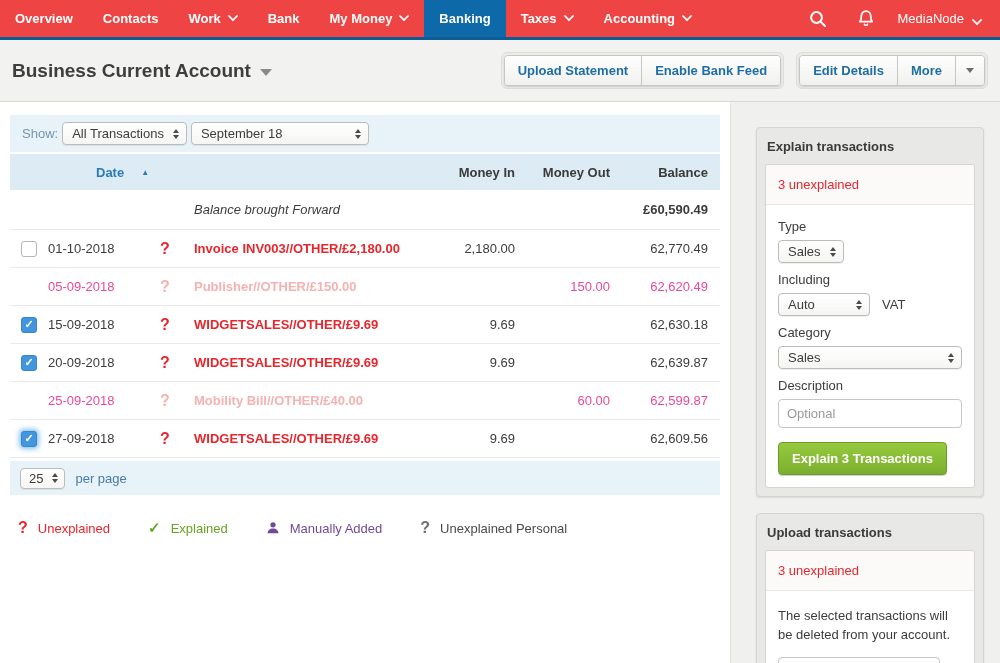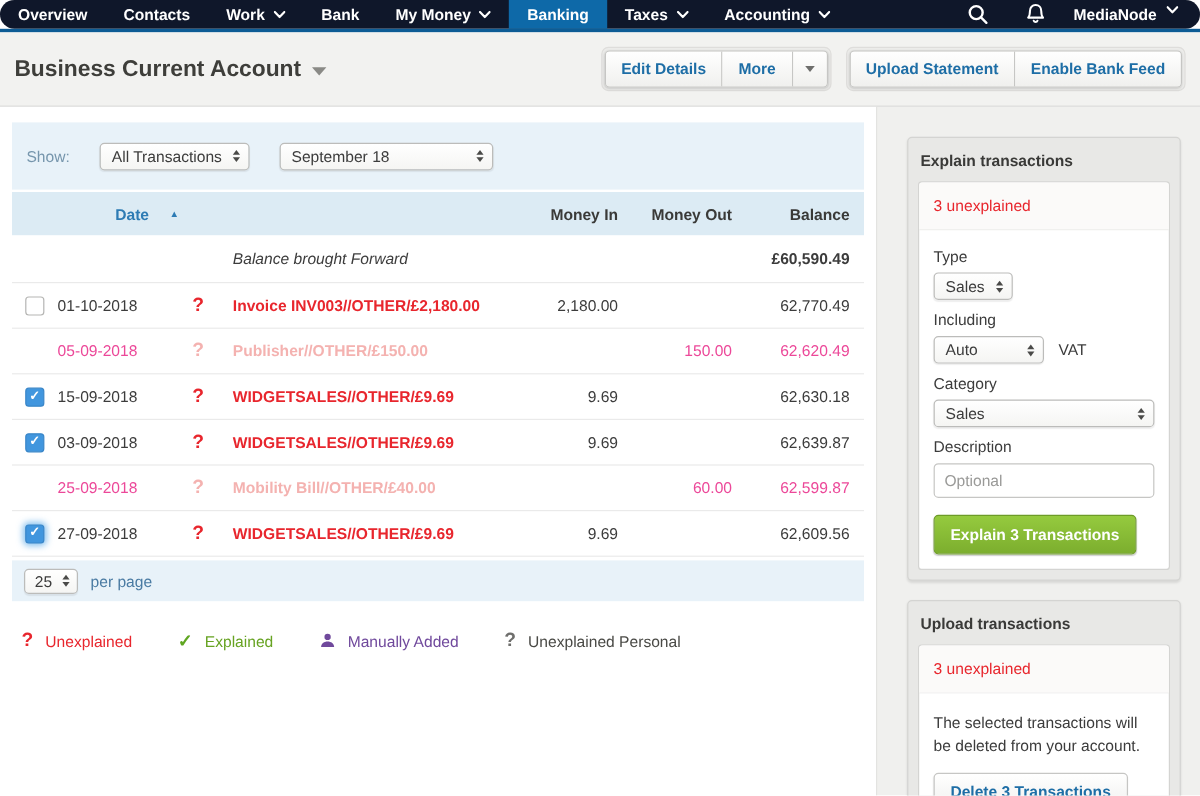--- a/index.html
+++ b/index.html
@@ -4,49 +4,49 @@
 <style>
   * { margin:0; padding:0; box-sizing:border-box; }
   html,body { width:1000px; }
   body {
     font-family:"Liberation Sans", sans-serif;
     font-size:13px; color:#3c3c3c; background:#fff;
   }
   .app { width:1000px; height:663px; overflow:hidden; display:flex; flex-direction:column; }
 
   
-  .nav { height:24px; background:#0f172a; display:flex; align-items:stretch; color:#fff; flex-shrink:0;border-radius:12px; }
+  .nav { height:37px; background:#ef4444; display:flex; align-items:stretch; color:#fff; flex-shrink:0; }
   .nav-strip { height:3px; background:#0d5c95; flex-shrink:0; }
   .nav-items { display:flex; align-items:stretch; }
   .nav-item { display:flex; align-items:center; gap:7px; padding:0 15px; font-weight:bold; font-size:13px; color:#fff; cursor:pointer; }
   .nav-item.active { background:#0e69a8; }
   .nav-right { margin-left:auto; display:flex; align-items:center; gap:8px; padding-right:14px; }
   .nav-icon { width:40px; height:40px; display:flex; align-items:center; justify-content:center; cursor:pointer; }
   .chev { width:10px; height:7px; display:inline-block; }
-  .user-item { display:flex; align-items:flex-start; gap:8px; font-weight:bold; padding:0 4px; cursor:pointer; }
+  .user-item { display:flex; align-items:flex-end; gap:8px; font-weight:normal; padding:0 4px; cursor:pointer; }
 
   
   .page-header { height:62px; background:#f2f2f0; border-bottom:1px solid #d9d9d7; display:flex; align-items:center; padding:0 12px; flex-shrink:0; }
   .page-title { font-size:19px; font-weight:bold; color:#3e3e3a; display:flex; align-items:center; gap:9px;justify-content:flex-end; }
   .title-caret { width:0; height:0; border-left:6px solid transparent; border-right:6px solid transparent; border-top:7px solid #8a8a86; margin-top:3px; }
   .header-actions { margin-left:auto; display:flex; gap:12px; }
   .btn-well { background:#ececea; border:1px solid #dedddb; border-radius:6px; padding:2px; display:flex; }
   .btn-group { display:flex; border:1px solid #c6c6c4; border-radius:4px; overflow:hidden; box-shadow:0 1px 2px rgba(0,0,0,.14); }
   .btn { background:linear-gradient(#ffffff,#f0f0ee); color:#1e6ea6; font-weight:bold; font-size:13px; padding:7px 13px; border:none; border-right:1px solid #c6c6c4; cursor:pointer; font-family:inherit; }
   .btn:last-child { border-right:none; }
   .btn.caret-seg { display:flex; align-items:center; padding:7px 10px; }
   .btn-caret { width:0; height:0; border-left:4px solid transparent; border-right:4px solid transparent; border-top:5px solid #6e6e6c; }
 
   
   .page-body { display:flex; flex:1; min-height:0; }
   .main { width:730px; background:#fff; padding:13px 10px 0 10px; flex-shrink:0; }
   .aside { flex:1; background:#f0f0ee; border-left:1px solid #e3e3e1; padding:25px 10px 0 25px; }
 
   
-  .filter-bar { background:#e8f2f9; height:56px; display:flex; align-items:center; gap:25px; padding:0 12px; }
+  .filter-bar { background:#e8f2f9; height:37px; display:flex; align-items:center; gap:4px; padding:0 12px; }
   .filter-label { color:#7696ad; }
   .select { display:inline-flex; align-items:center; background:linear-gradient(#ffffff,#f5f5f3); border:1px solid #bcbcba; border-radius:4px; padding:3px 7px 3px 9px; color:#3c3c3c; box-shadow:0 1px 1px rgba(0,0,0,.07); cursor:pointer; white-space:nowrap; }
   .select .spacer { flex:1; }
   .sel-arrows { display:flex; flex-direction:column; gap:2px; margin-left:9px; }
   .sel-arrows i { width:0; height:0; border-left:3.5px solid transparent; border-right:3.5px solid transparent; }
   .sel-arrows .up { border-bottom:4px solid #4a4a48; }
   .sel-arrows .down { border-top:4px solid #4a4a48; }
   .select.wide { width:178px; }
 
   
@@ -179,31 +179,31 @@
   <div class="nav-strip"></div>
 
   <div class="page-header">
     <div class="page-title">
       <span>Business Current Account</span>
       <span class="title-caret"></span>
     </div>
     <div class="header-actions">
       <div class="btn-well">
         <div class="btn-group">
+          <button class="btn">Upload Statement</button>
+          <button class="btn">Enable Bank Feed</button>
+        </div>
+      </div>
+      <div class="btn-well">
+        <div class="btn-group">
           <button class="btn">Edit Details</button>
           <button class="btn">More</button>
           <button class="btn caret-seg">
               <span class="btn-caret"></span>
             </button>
-        </div>
-      </div>
-      <div class="btn-well">
-        <div class="btn-group">
-          <button class="btn">Upload Statement</button>
-          <button class="btn">Enable Bank Feed</button>
         </div>
       </div>
     </div>
   </div>
 
   <div class="page-body">
 
     <div class="main">
 
       <div class="filter-bar">
@@ -283,21 +283,21 @@
             <div class="desc">WIDGETSALES//OTHER/£9.69</div>
             <div class="num">9.69</div>
             <div class="num"></div>
             <div class="num bal">62,630.18</div>
           </div>
 
           <div class="grid-row tx-row">
             <div class="cb-cell">
               <span class="checkbox checked"></span>
             </div>
-            <div class="date">03-09-2018</div>
+            <div class="date">20-09-2018</div>
             <div class="status">?</div>
             <div class="desc">WIDGETSALES//OTHER/£9.69</div>
             <div class="num">9.69</div>
             <div class="num"></div>
             <div class="num bal">62,639.87</div>
           </div>
 
           <div class="grid-row tx-row faded">
             <div class="cb-cell">
               

